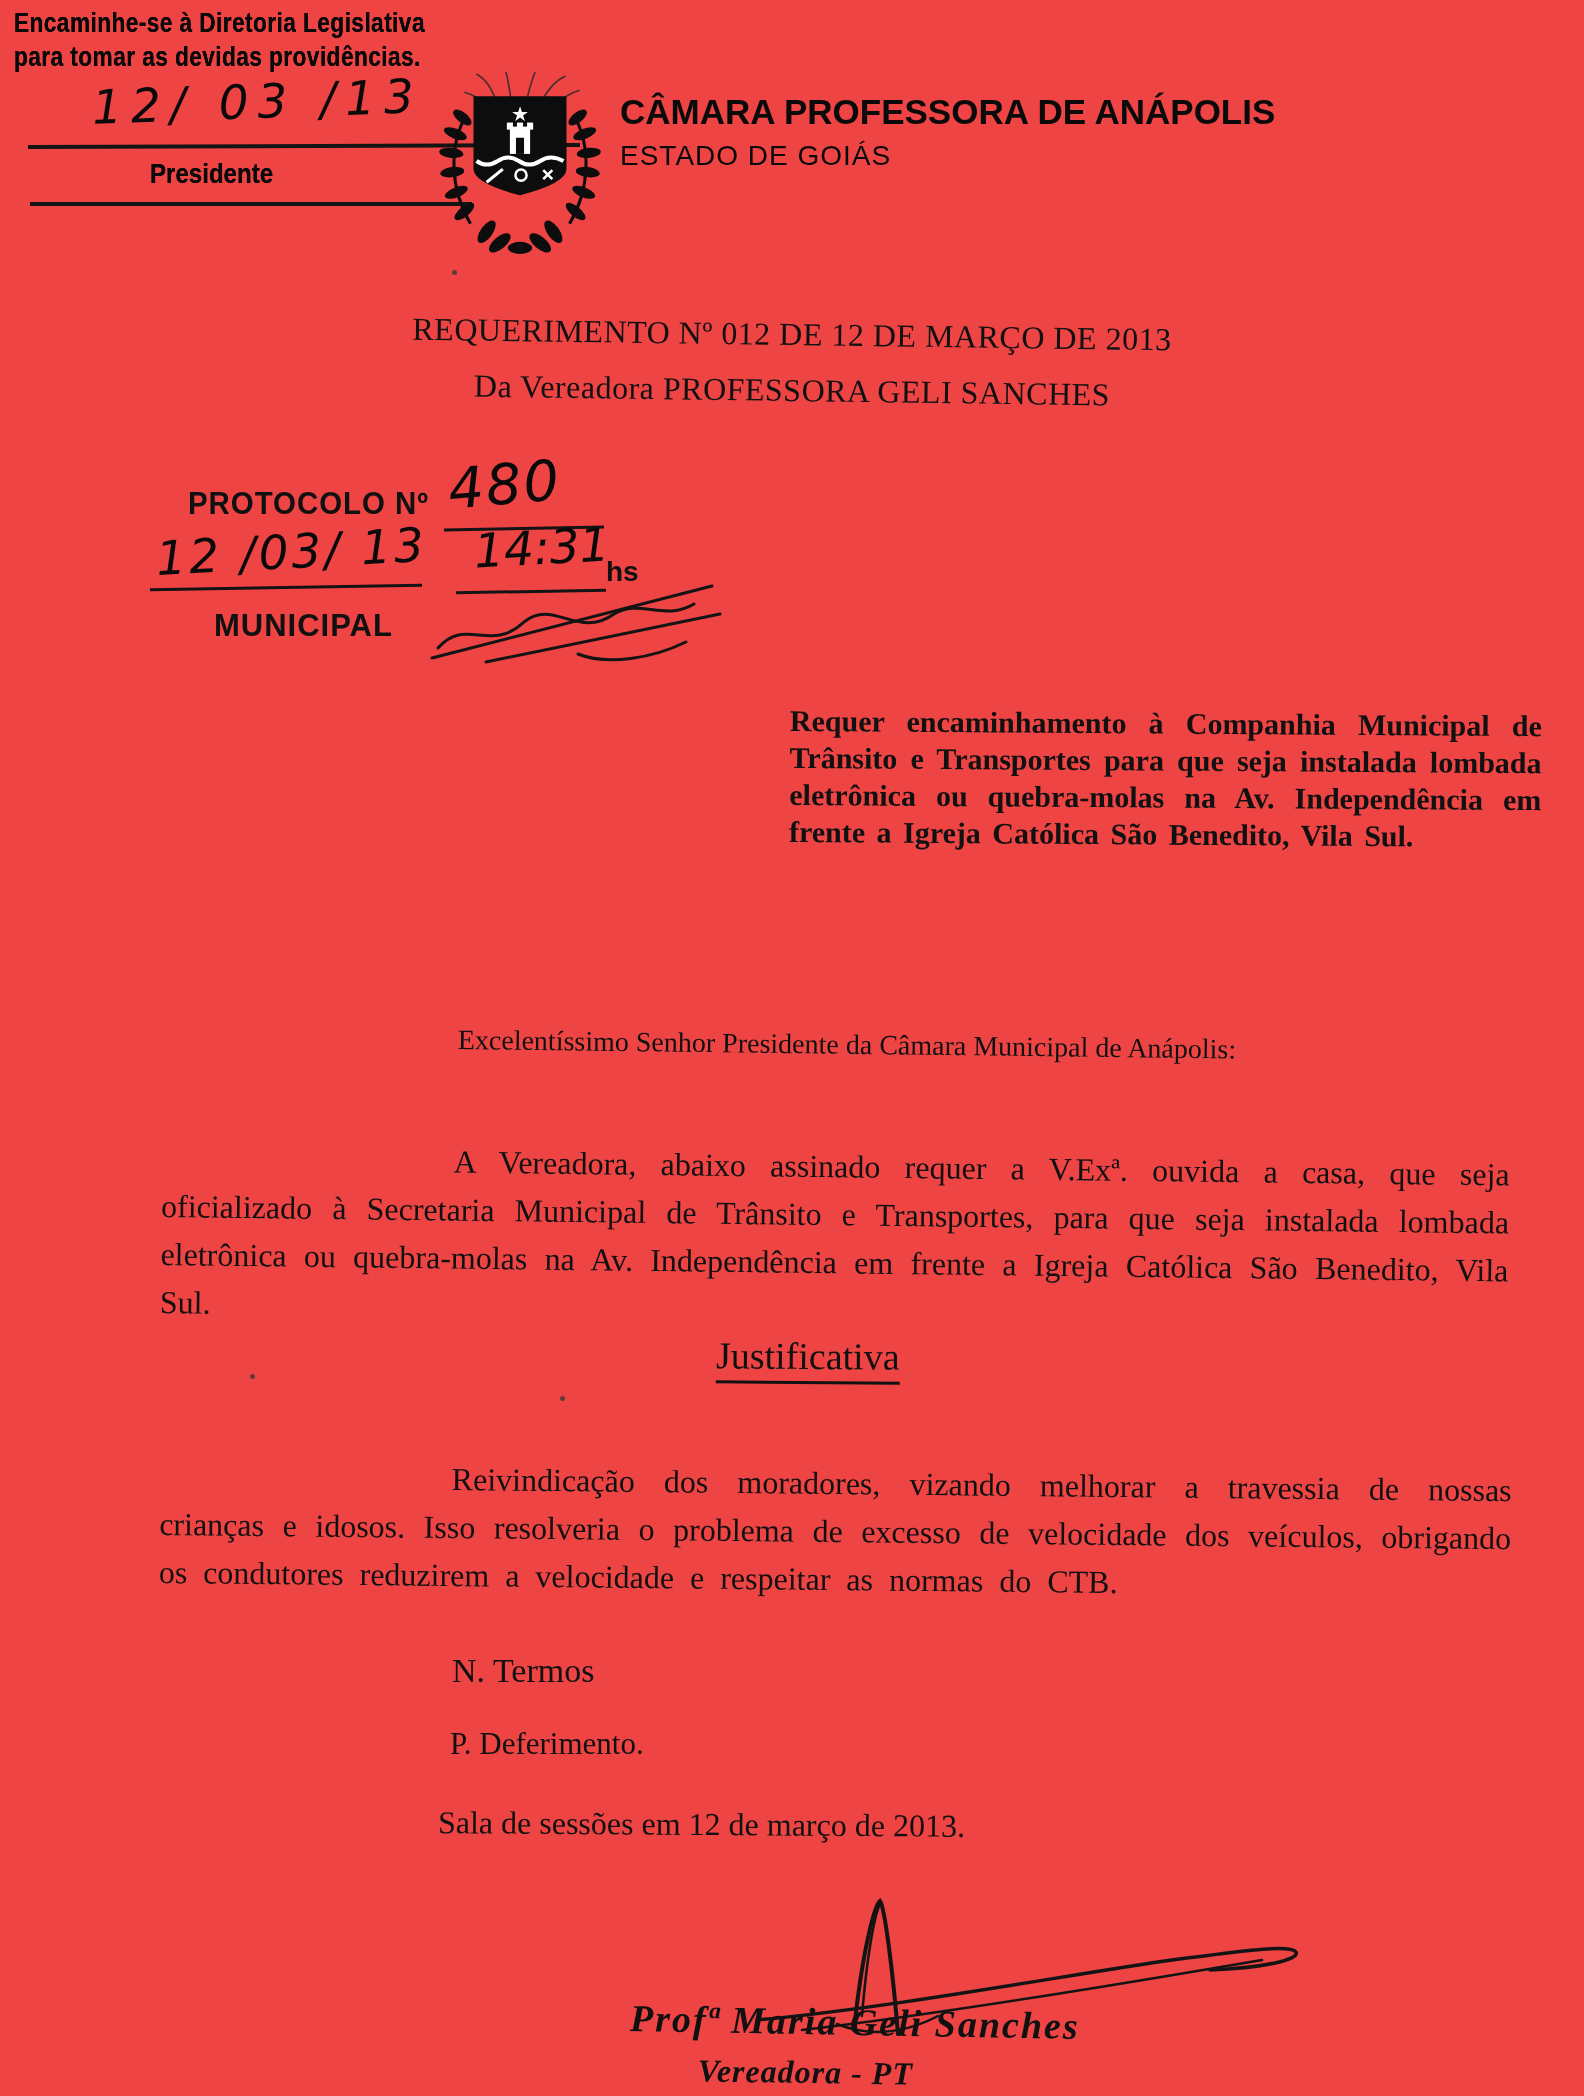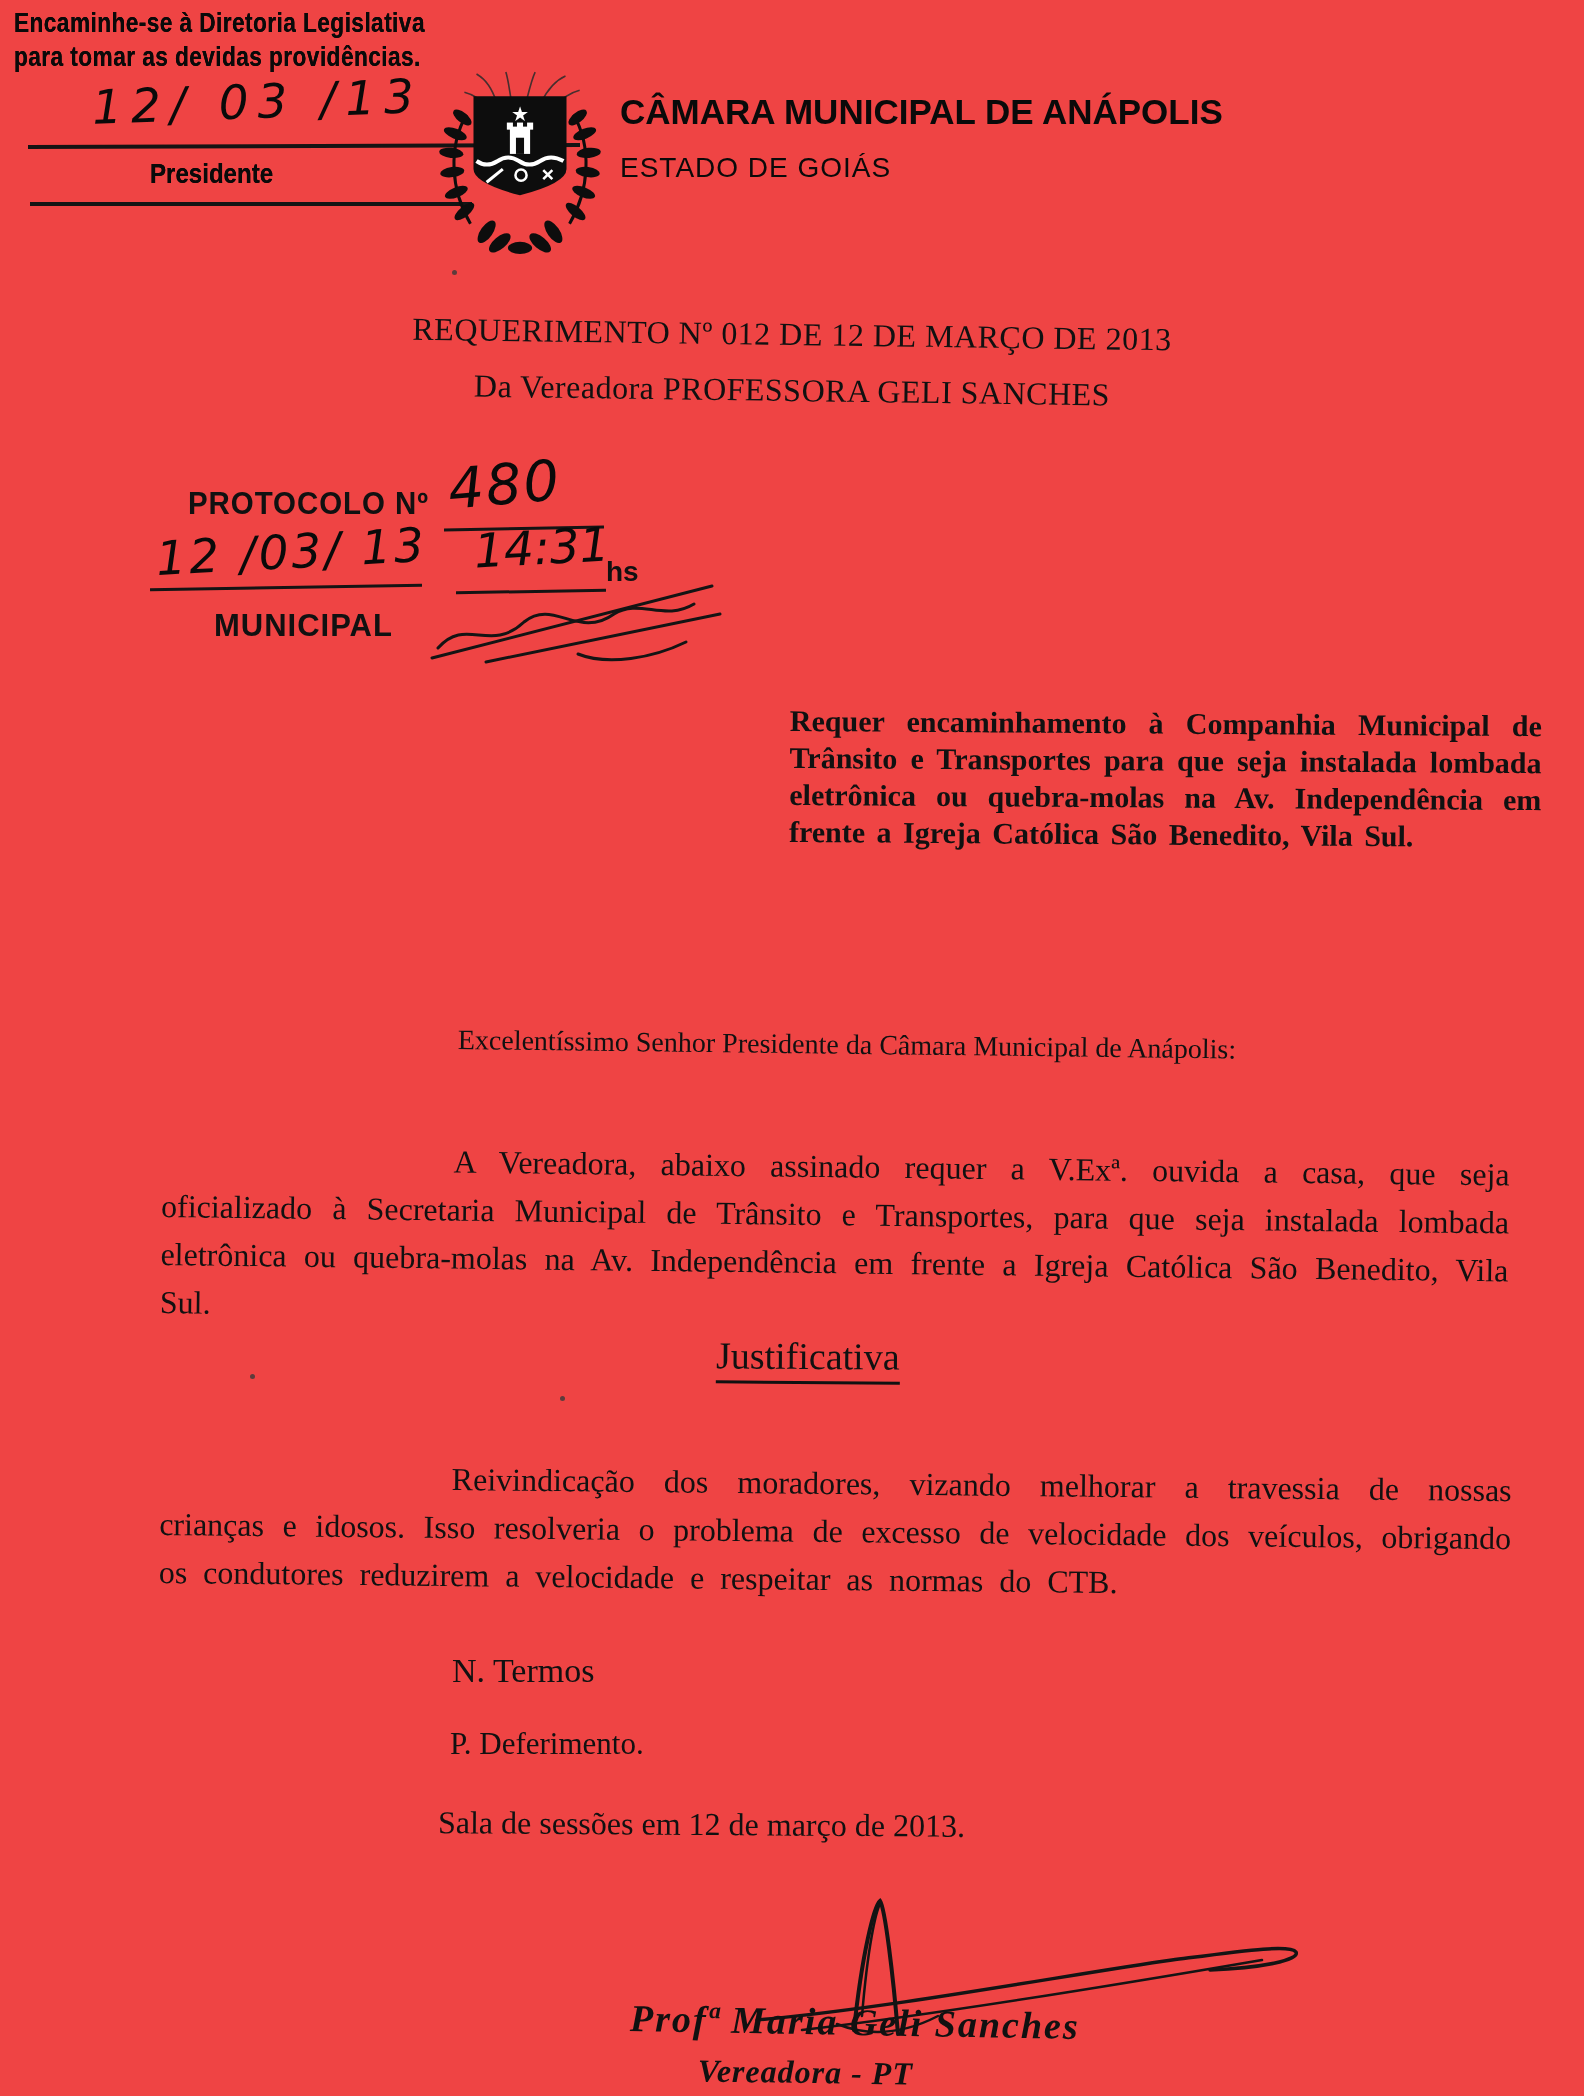--- a/index.html
+++ b/index.html
@@ -18,21 +18,21 @@
   .stamp-role{left:150px;top:158px;font-weight:700;font-size:28px;color:#0a0a0a;
               transform:scaleX(.86);transform-origin:left top;text-shadow:0 0 .6px #000;}
   .hw-date-top{left:92px;top:74px;font-size:47px;letter-spacing:9px;transform:rotate(-2deg);}
   .rule{background:#141414;}
   .rule1{left:28px;top:144px;width:552px;height:4px;transform:rotate(-.2deg);}
   .rule2{left:30px;top:202px;width:442px;height:4px;}
 
   
   .crest{left:436px;top:70px;}
   .org{left:620px;top:92px;font-weight:700;font-size:35px;color:#0a0a0a;}
-  .state{left:620px;top:152px;font-size:28px;color:#0a0a0a;letter-spacing:1px;}
+  .state{left:620px;top:140px;font-size:28px;color:#0a0a0a;letter-spacing:1px;}
 
   
   .title1{left:0;top:316px;width:1584px;text-align:center;font-size:32px;
           transform:rotate(.8deg);letter-spacing:.5px;}
   .title2{left:0;top:372px;width:1584px;text-align:center;font-size:32px;
           transform:rotate(.8deg);letter-spacing:.5px;}
 
   
   .protocol-label{left:188px;top:486px;font-weight:700;font-size:31px;letter-spacing:1px;
                   transform:scaleX(.95);transform-origin:left top;}
@@ -134,21 +134,21 @@
       <rect x="79" y="67" width="8" height="16" fill="#0d0d0d"></rect>
       <path d="M40,90 q10,7 21,0 q10,-7 21,0 q10,7 21,0 q10,-7 23,0" stroke="#ffffff" stroke-width="4" fill="none"></path>
       <g stroke="#ffffff" fill="none">
         <path d="M50,111 l16,-13" stroke-width="3"></path>
         <circle cx="84" cy="104" r="5.5" stroke-width="2.5"></circle>
         <path d="M106,99 l9,9 M115,99 l-9,9" stroke-width="2.5"></path>
       </g>
     </g>
   </svg>
 
-  <div class="abs sans org">CÂMARA MUNICIPAL DE ANÁPOLIS</div>
+  <div class="abs sans org">CÂMARA PROFESSORA DE ANÁPOLIS</div>
   <div class="abs sans state">ESTADO DE GOIÁS</div>
 
   <div class="abs serif title1">REQUERIMENTO Nº 012 DE 12 DE MARÇO DE 2013</div>
   <div class="abs serif title2">Da Vereadora PROFESSORA GELI SANCHES</div>
 
   <div class="abs sans protocol-label">PROTOCOLO Nº</div>
   <div class="abs hw hw-number">480</div>
   <div class="abs rule u1"></div>
   <div class="abs hw hw-date2">12 /03/ 13</div>
   <div class="abs rule u2"></div>

